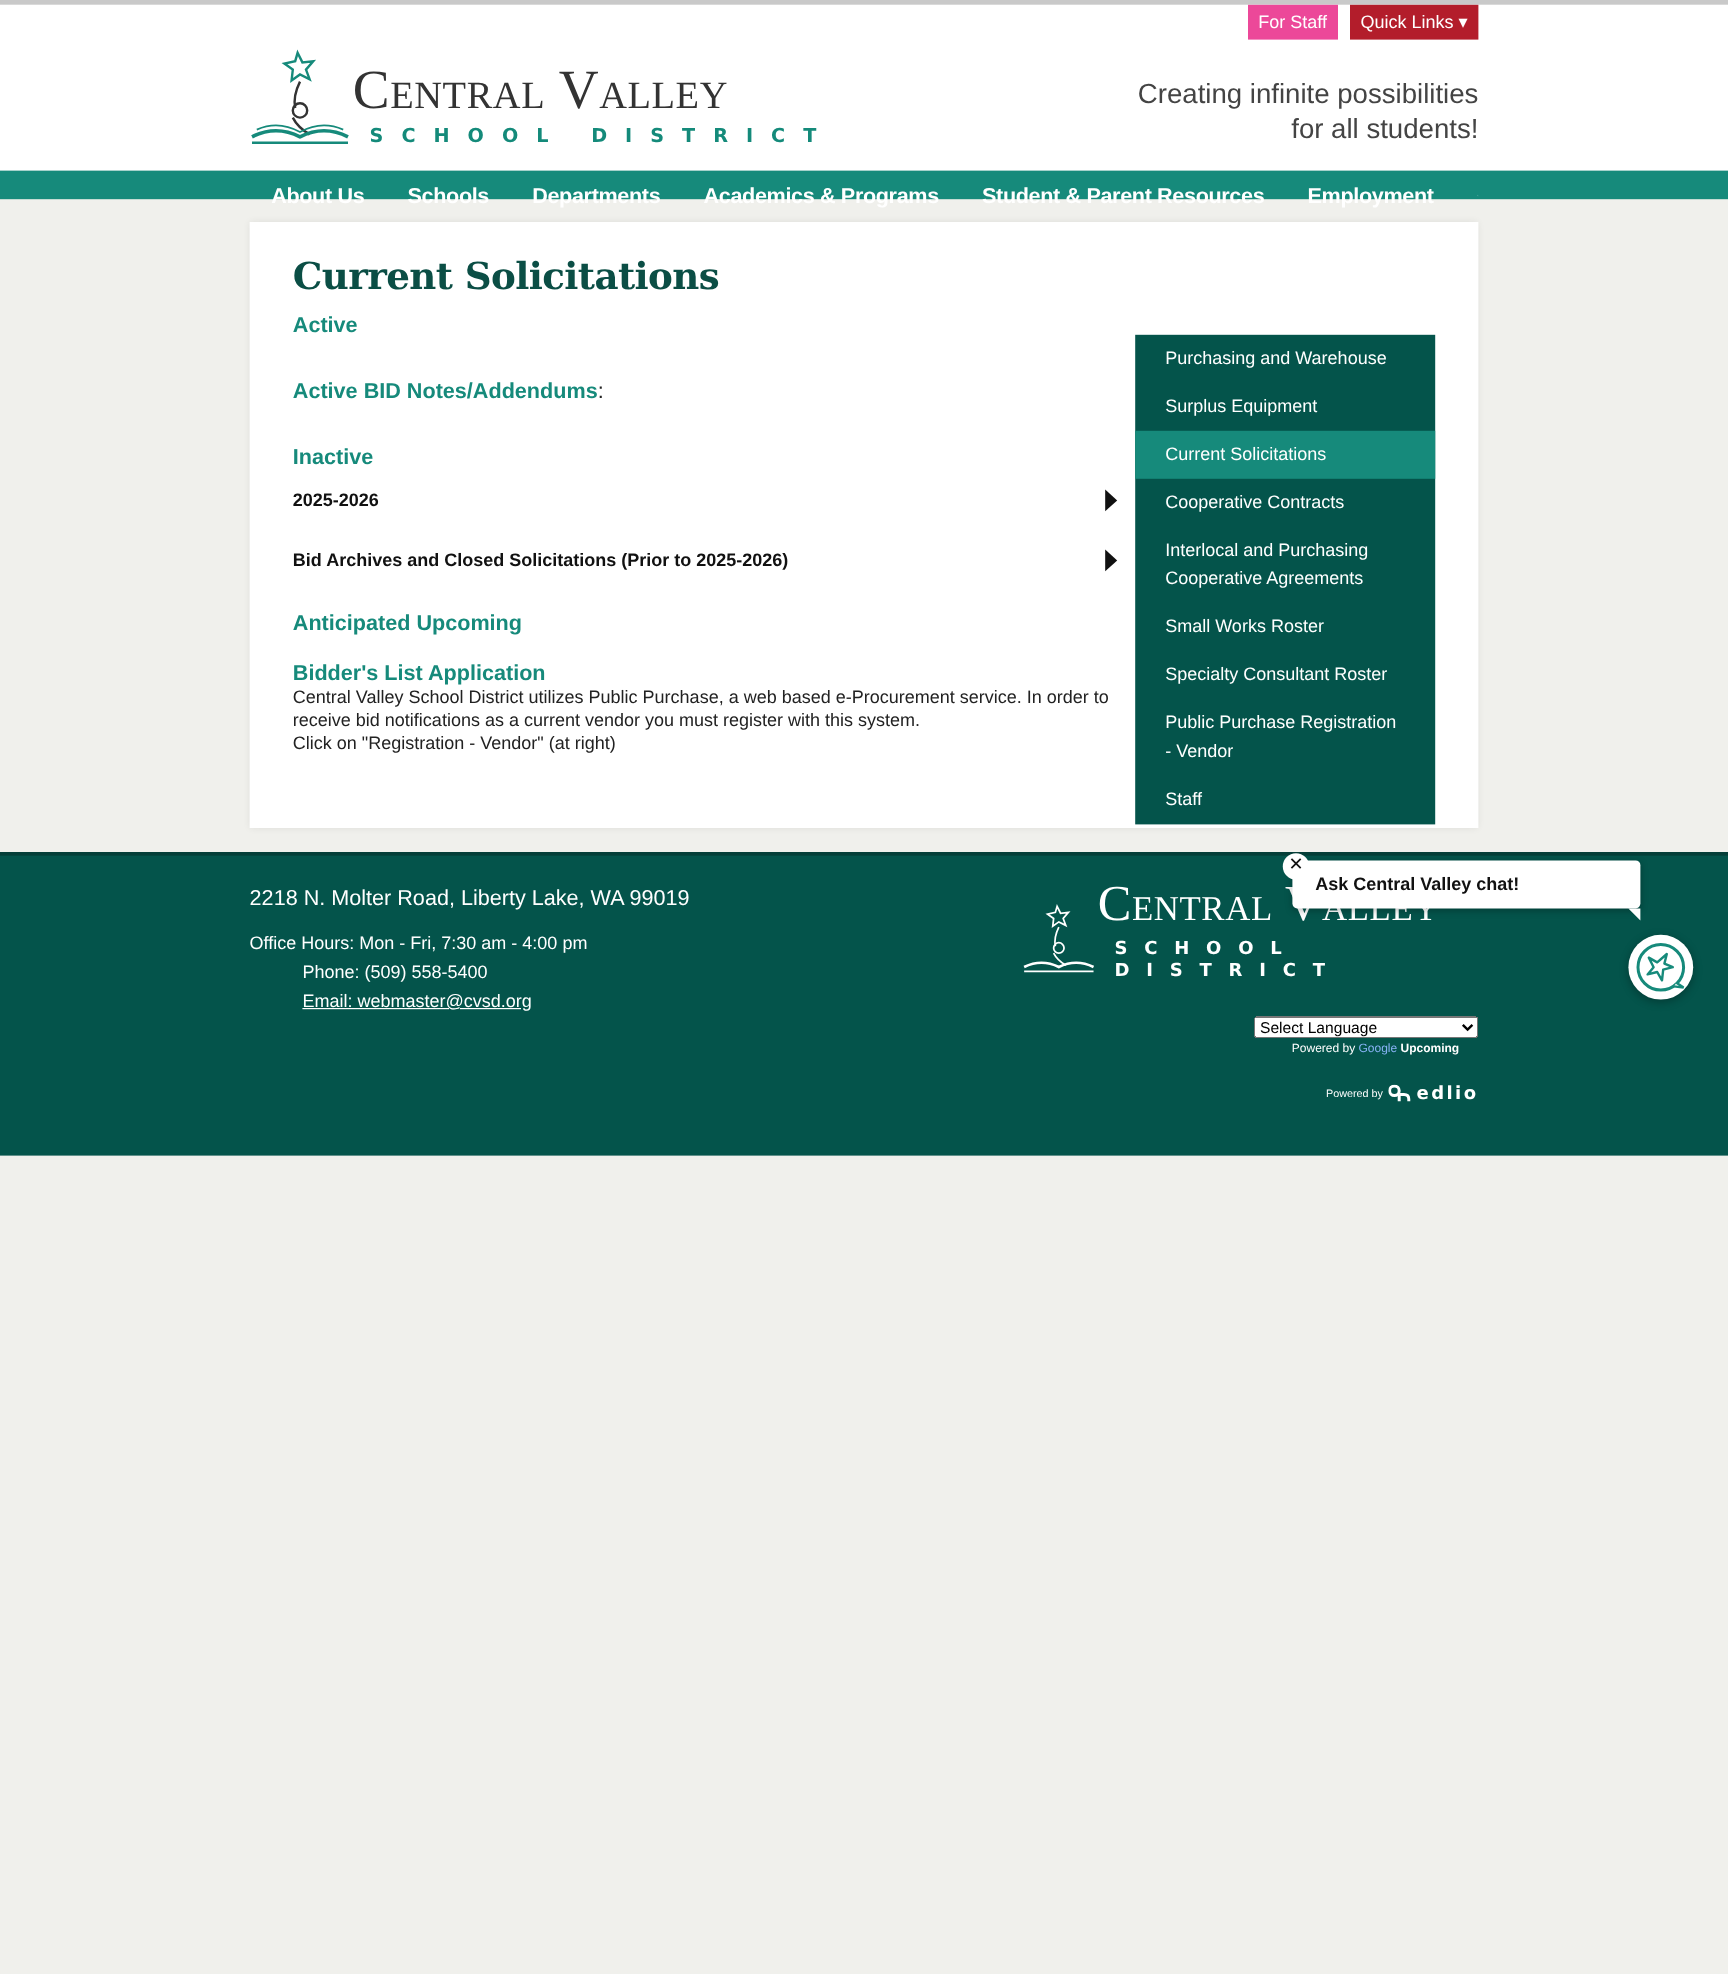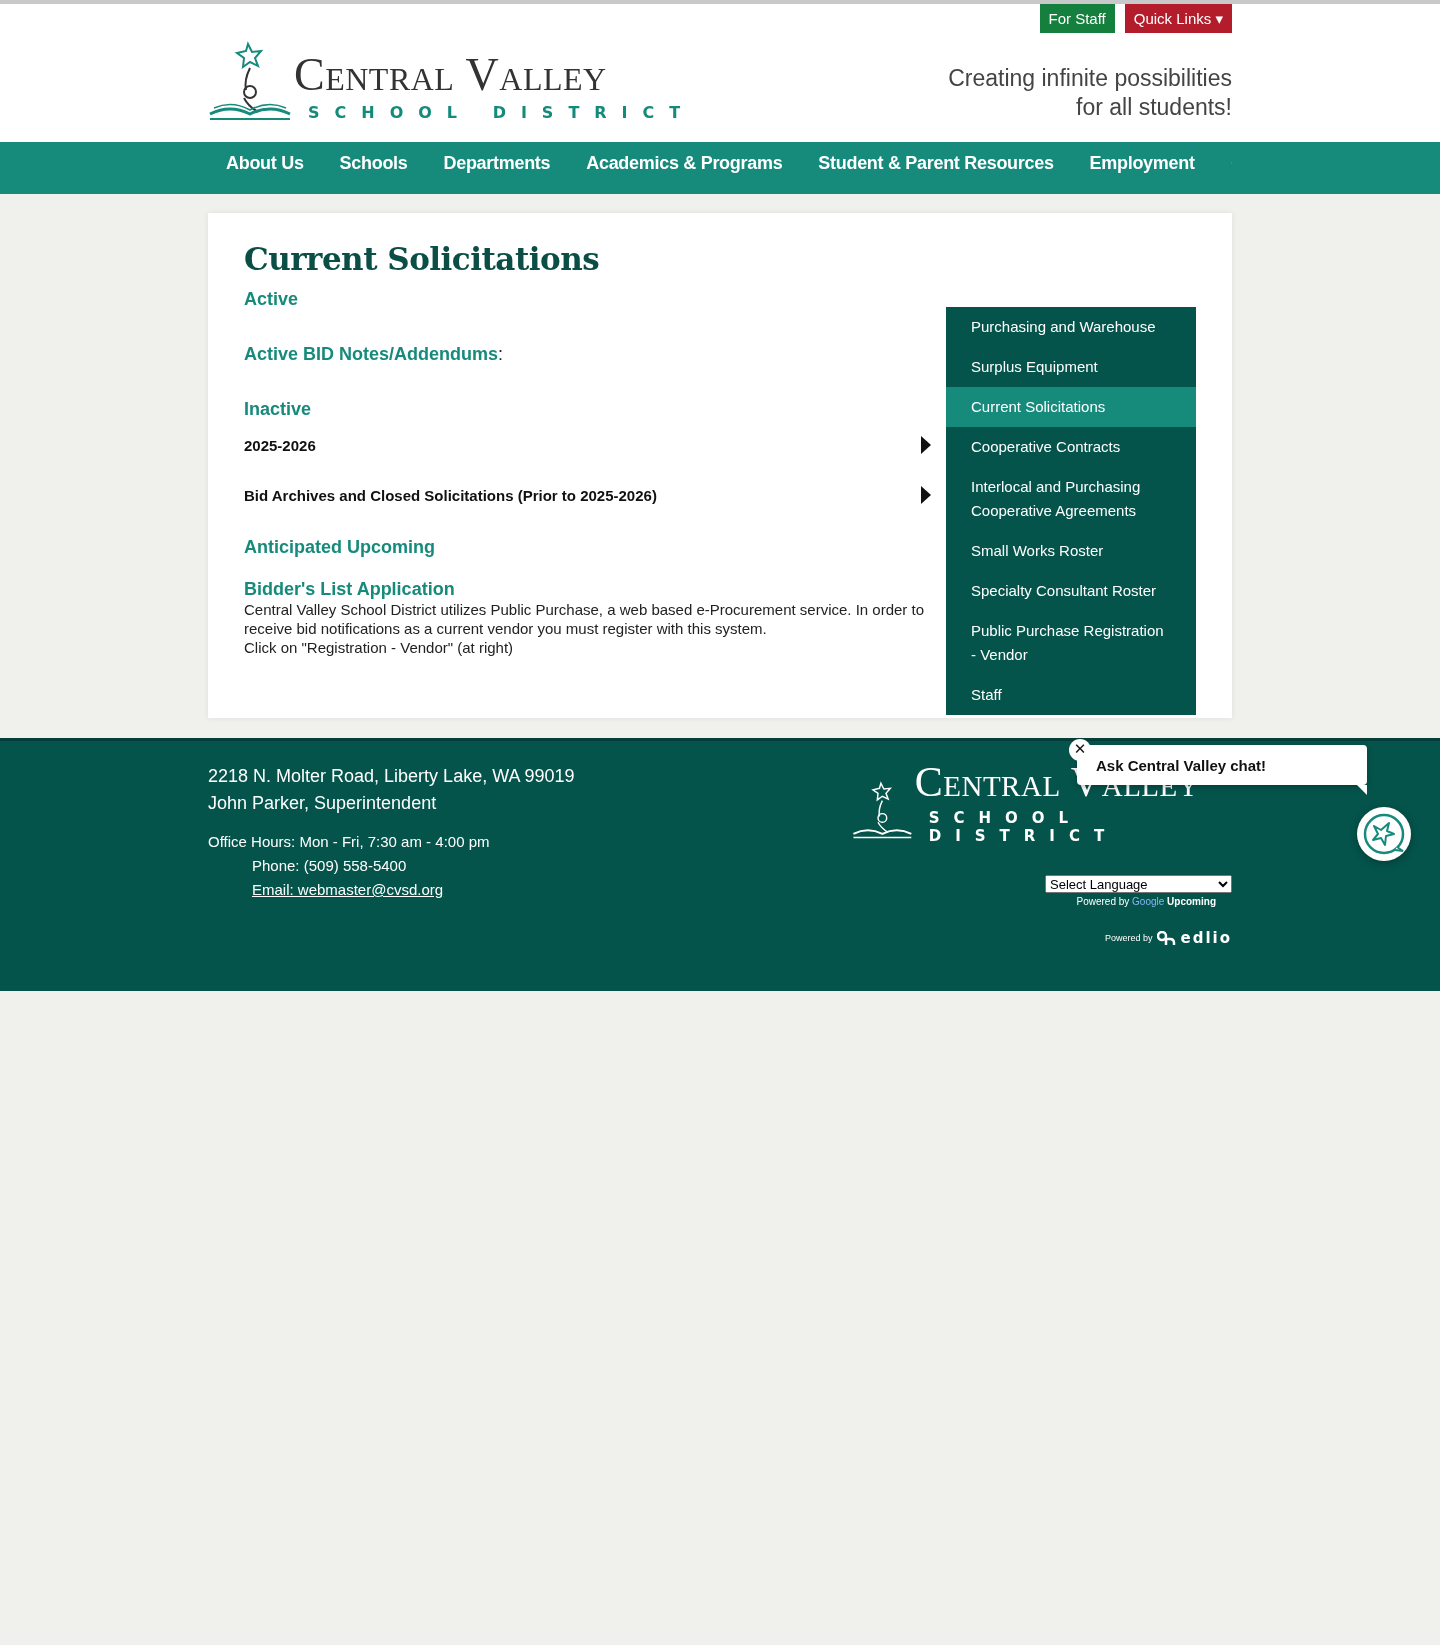--- a/index.html
+++ b/index.html
@@ -7,24 +7,24 @@
   .topline { height: 4px; background: #c9c9c9; }
   .header { background: #fff; height: 138px; position: relative; }
   .inner { width: 1024px; margin: 0 auto; position: relative; }
   .logo { position: absolute; left: 0; top: 36px; display: flex; align-items: flex-end; }
   .logo-mark { width: 84px; height: 82px; }
   .logo-text { margin-left: 2px; }
   .logo-title { font-family: "Liberation Serif", "DejaVu Serif", serif; font-size: 46px; color: #333; letter-spacing: 0.5px; line-height: 44px; font-variant: small-caps; }
   .logo-sub { font-family: "DejaVu Sans", sans-serif; font-weight: bold; font-size: 16px; letter-spacing: 15px; color: #148a7a; margin-left: 14px; margin-top: 6px; }
   .util { position: absolute; right: 0; top: 0; display: flex; gap: 10px; }
   .util-btn { height: 29px; padding: 0 9px; color: #fff; font-size: 15px; line-height: 29px; border: none; cursor: pointer; font-family: "Liberation Sans", sans-serif; }
-  .btn-staff { background: #15803d; }
+  .btn-staff { background: #ec4899; }
   .btn-quick { background: #b31d2b; }
   .tagline { position: absolute; right: 0; top: 60px; text-align: right; font-size: 23px; line-height: 29px; color: #444; }
-  .nav { background: #168a7b; height: 52px; }
+  .nav { background: #168a7b; height: 24px; }
   .nav .inner { display: flex; align-items: center; height: 42px; padding-left: 18px; }
   .nav-item { color: #fff; font-weight: bold; font-size: 18px; margin-right: 36px; cursor: pointer; white-space: nowrap; letter-spacing: -0.3px; }
   .nav-search { width: 22px; height: 22px; cursor: pointer; }
   .card { width: 1024px; margin: 19px auto 0; background: #fff; box-shadow: 0 0 6px rgba(0,0,0,0.08); height: 505px; position: relative; }
   .main { position: absolute; left: 36px; top: 28px; width: 695px; }
   .page-title { font-family: "DejaVu Serif", serif; font-weight: bold; font-size: 31px; color: #0b4e45; letter-spacing: -0.5px; }
   .sec-h { color: #168a7b; font-weight: bold; font-size: 18px; }
   .sec-active { margin-top: 12px; }
   .sec-notes { margin-top: 34px; }
   .sec-notes .colon { color: #222; font-weight: normal; }
@@ -140,21 +140,20 @@
     <div class="side-item">Specialty Consultant Roster</div>
     <div class="side-item">Public Purchase Registration - Vendor</div>
     <div class="side-item">Staff</div>
   </aside>
 </section>
 
 <footer class="footer">
   <div class="inner">
     <div class="f-left">
       <div class="f-addr">2218 N. Molter Road, Liberty Lake, WA 99019</div>
-      <div class="f-super">John Parker, Superintendent</div>
       <div class="f-hours">Office Hours: Mon - Fri, 7:30 am - 4:00 pm</div>
       <div class="f-indent">Phone: (509) 558-5400</div>
       <div class="f-indent"><a class="f-email">Email: webmaster@cvsd.org</a></div>
     </div>
     <div class="f-right">
       <div class="f-logo">
         <svg class="logo-mark" viewBox="0 0 84 82" style="width:72px;height:70px">
           <path d="M40 4 l4 8 9 -1 -6 7 3 8 -8 -4 -7 5 1 -9 -7 -5 9 -2z" fill="none" stroke="#fff" stroke-width="2"></path>
           <path d="M42 28 q-6 12 -4 22" stroke="#fff" stroke-width="2" fill="none"></path>
           <circle cx="42" cy="52" r="6" fill="none" stroke="#fff" stroke-width="2"></circle>

